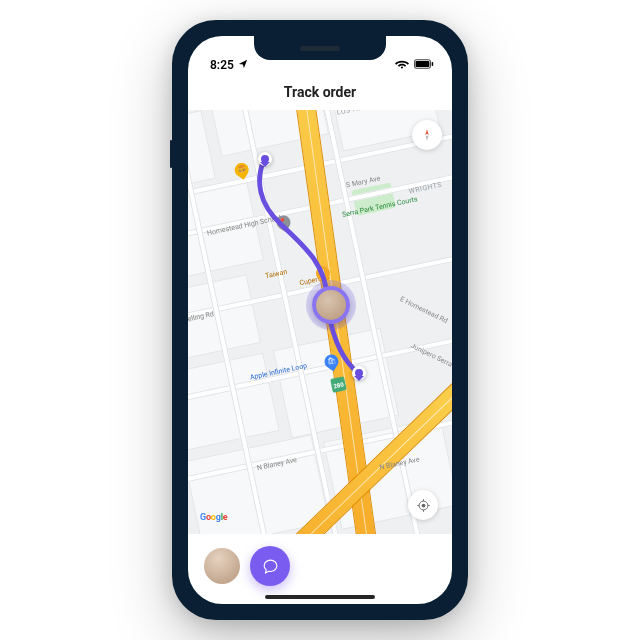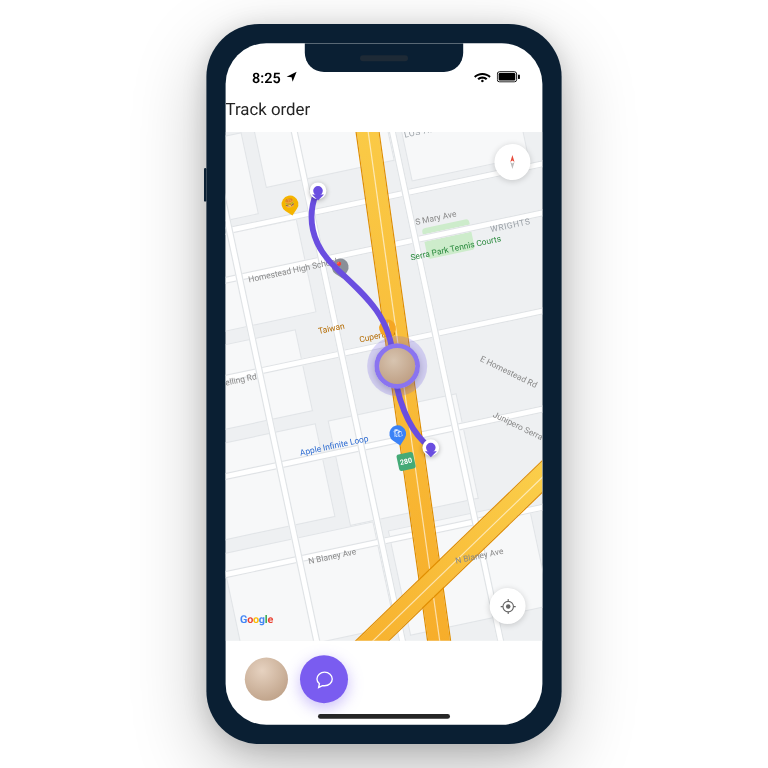--- a/index.html
+++ b/index.html
@@ -37,21 +37,21 @@
     display:flex; align-items:center; justify-content:center;
   }
   .notch .speaker { width:40px; height:5px; background:#1e2a36; border-radius:3px; }
   .status-bar {
     height: 38px; display: flex; align-items: flex-end; justify-content: space-between;
     padding: 0 18px 2px 22px; font-size: 12px; font-weight: 600; color:#000;
   }
   .status-left { display:flex; align-items:center; gap:4px; }
   .status-right { display:flex; align-items:center; gap:5px; }
   .header {
-    padding: 10px 0 10px; font-size: 14px; font-weight: 400; color:#222;
+    text-align: center; padding: 10px 0 10px; font-size: 14px; font-weight: 700; color:#222;
   }
   .map {
     flex: 1; position: relative; overflow: hidden;
     background: #eef0f2;
   }
   .map-rot {
     position:absolute; inset:-40px;
     transform: rotate(-12deg);
   }
   .block { position:absolute; background:#f7f8f9; border:1px solid #e2e5e8; }

